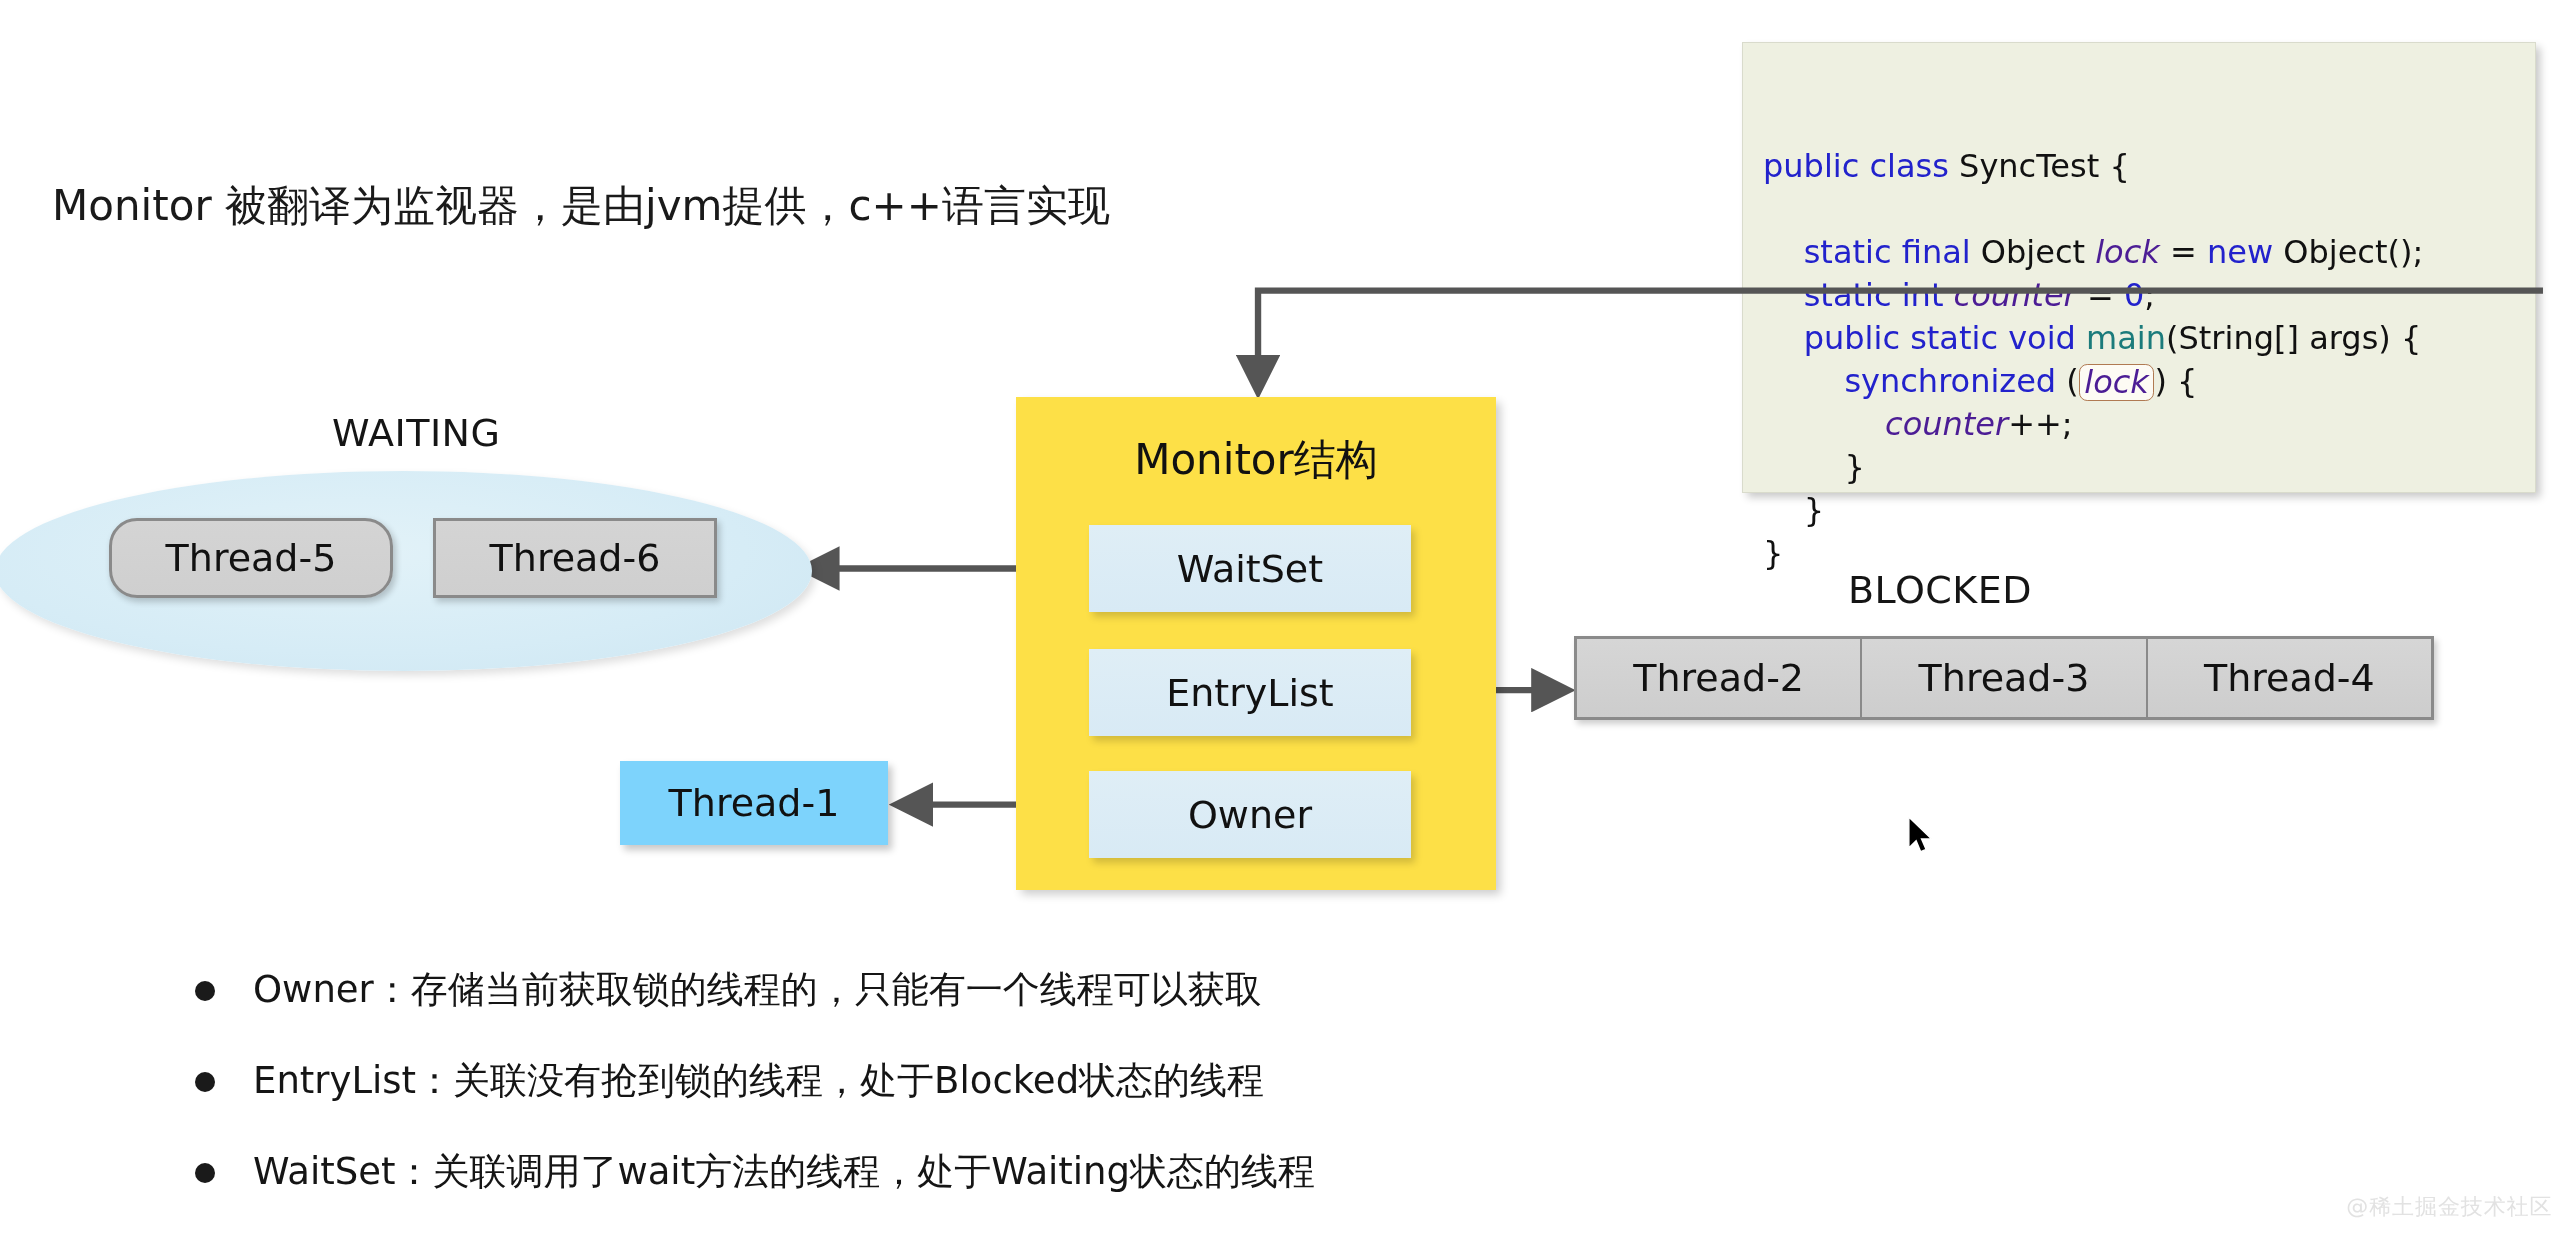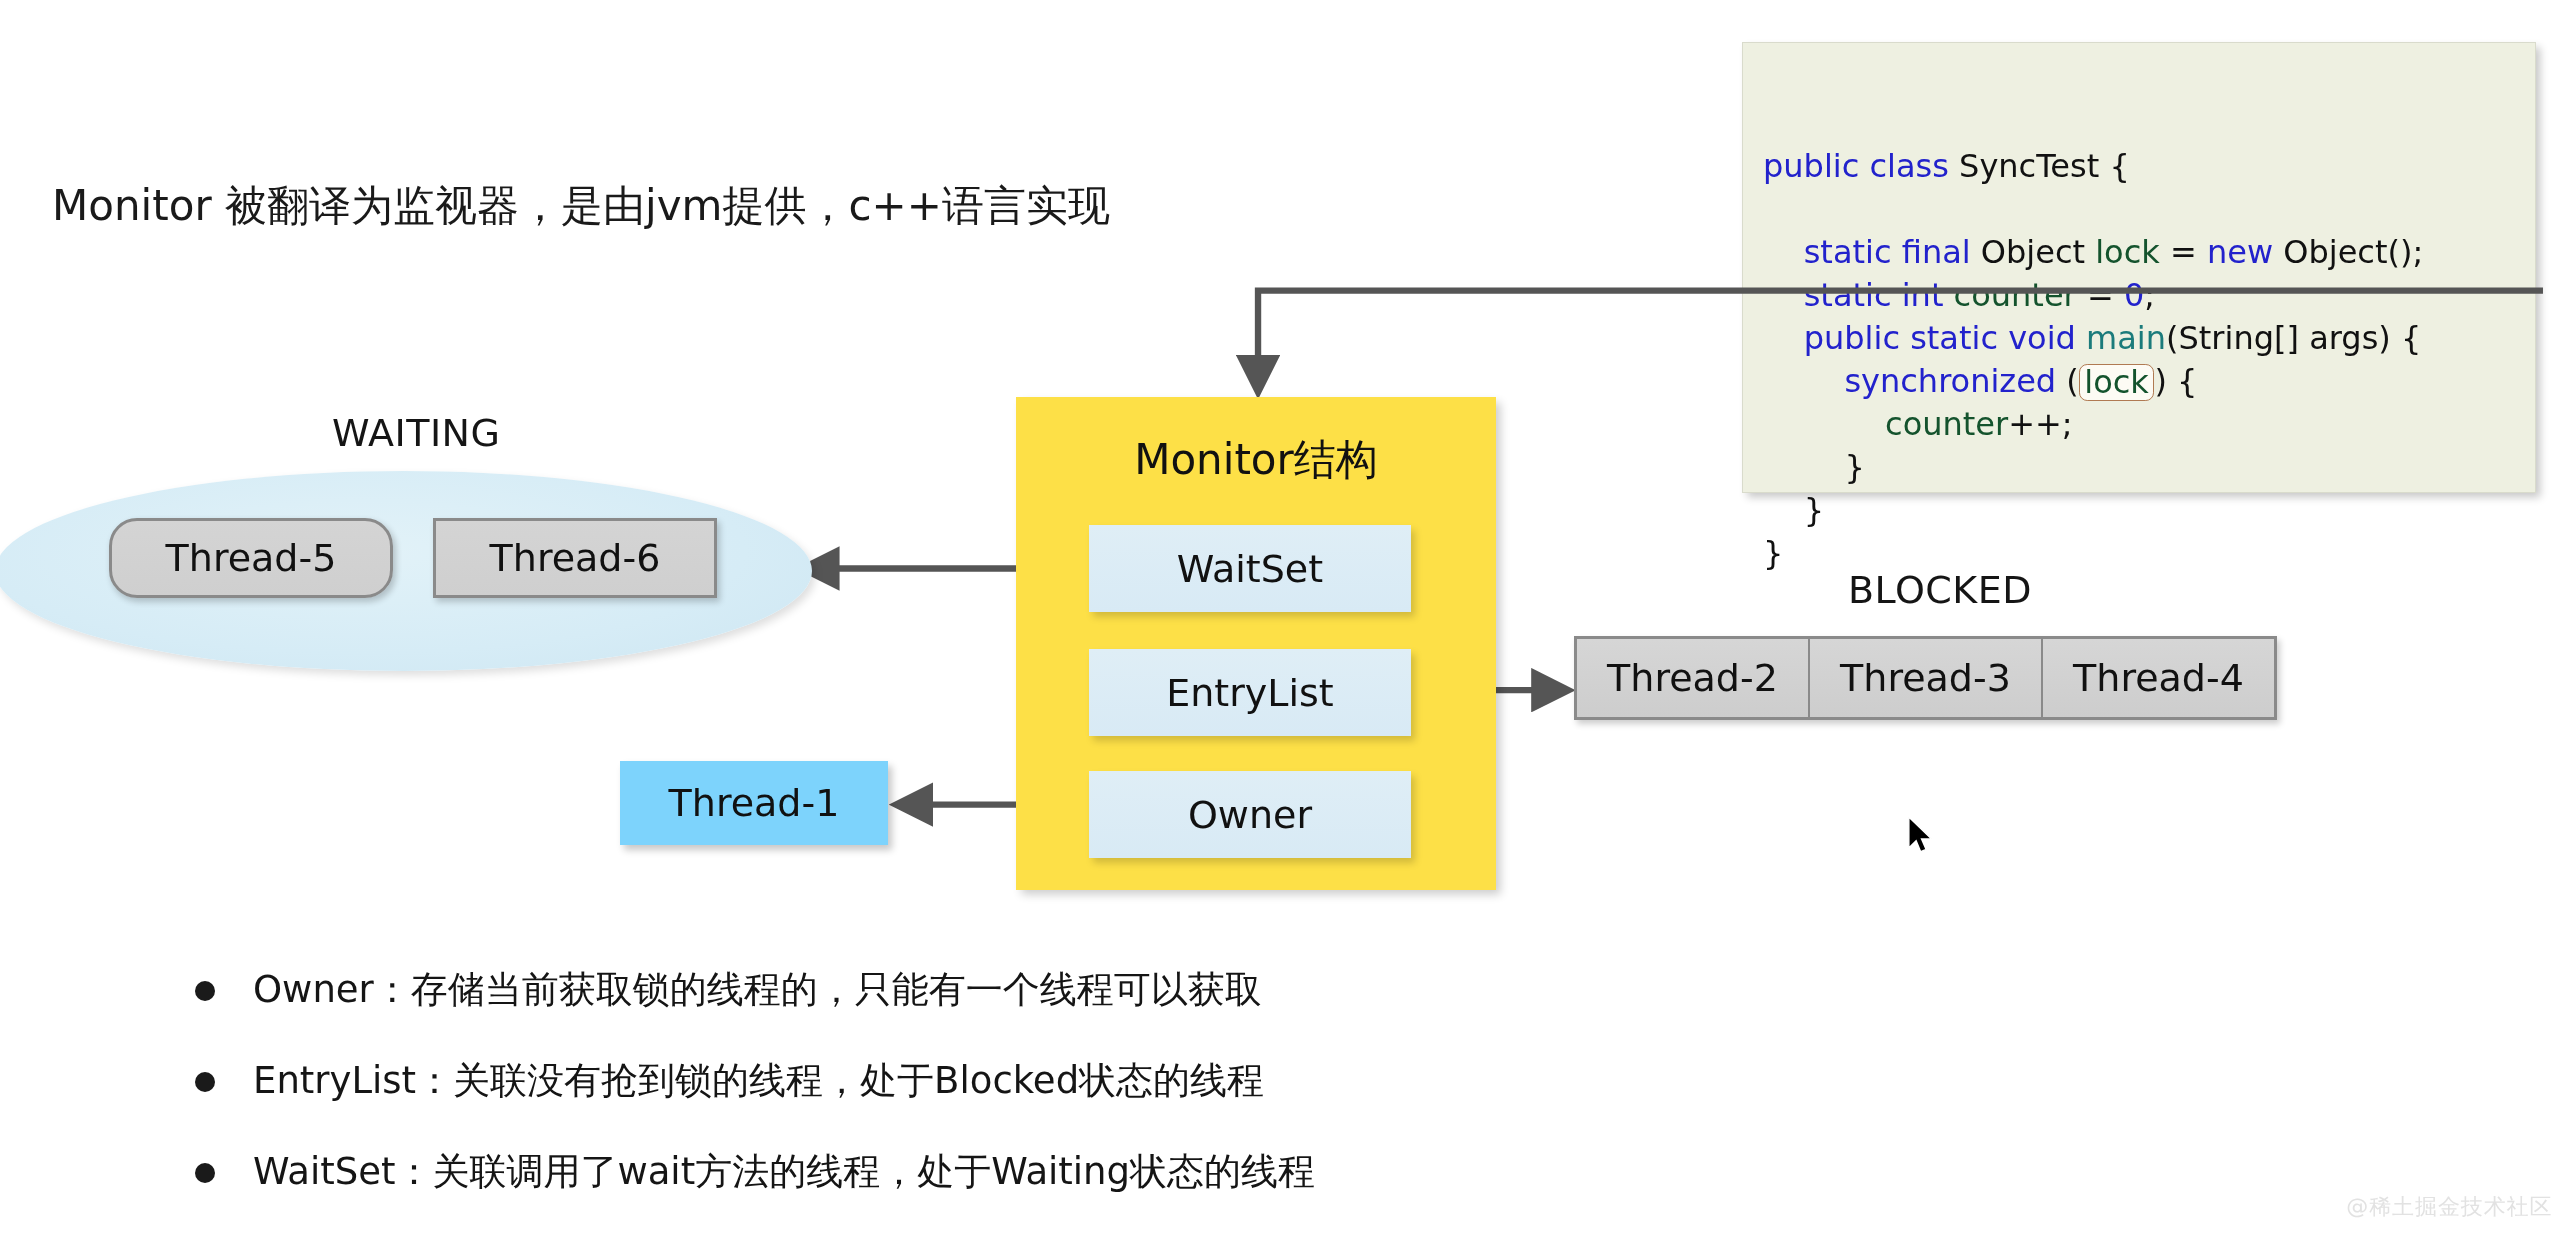--- a/index.html
+++ b/index.html
@@ -34,21 +34,21 @@
     box-shadow:4.5px 4.5px 8.2px rgba(0,0,0,.22);
     box-sizing:border-box;
     padding:16.3px 0 0 20px;
     font-family:"DejaVu Sans","Liberation Sans",sans-serif;
     font-size:32px;
     line-height:43px;
     color:#111;
     white-space:pre;
   }
   .kw{color:#2222cc;}
-  .fld{color:#14532d;}
+  .fld{color:#4c1d95;font-style:italic;}
   .mth{color:#1b7b7b;}
   .num{color:#2222cc;}
   .pln{color:#111;}
   .lock-hl{
     display:inline-block;
     border:1.8px solid #b07a52;
     border-radius:8.2px;
     padding:0px 4.5px;
     background:#fdfbf4;
     line-height:35px;
@@ -86,21 +86,21 @@
   #chip-t5{left:109px;top:518px;width:284px;height:80px;border-radius:28px;}
   #chip-t6{left:433px;top:518px;width:284px;height:80px;}
 
   .blocked-label{
     position:absolute;left:1848px;top:568px;
     font-size:38px;color:#151515;
     font-family:"DejaVu Sans","Liberation Sans",sans-serif;
     letter-spacing:0.5px;
   }
   .blocked-group{
-    position:absolute;left:1574px;top:636px;width:703px;height:84px;
+    position:absolute;left:1574px;top:636px;width:860px;height:84px;
     border:3.6px solid #8a8a8a;box-sizing:border-box;
     background:#d0d0d0;
     display:flex;
     box-shadow:2.7px 3.6px 6.4px rgba(0,0,0,.20);
   }
   .blocked-cell{
     flex:1;
     display:flex;align-items:center;justify-content:center;
     font-size:38px;color:#111;
     font-family:"DejaVu Sans","Liberation Sans",sans-serif;

